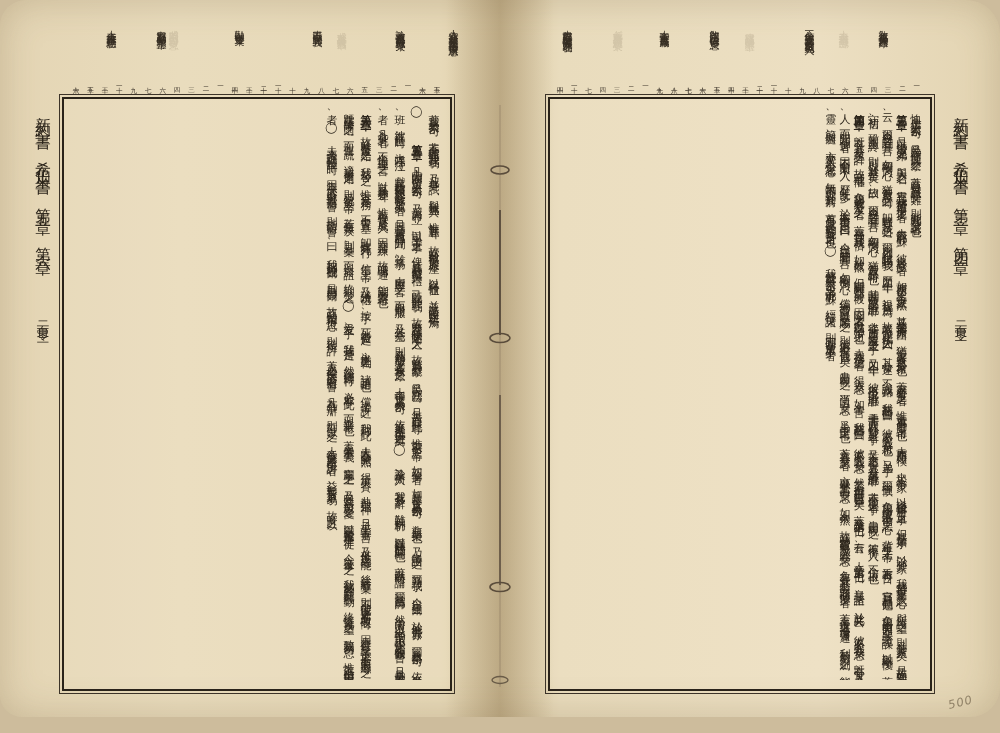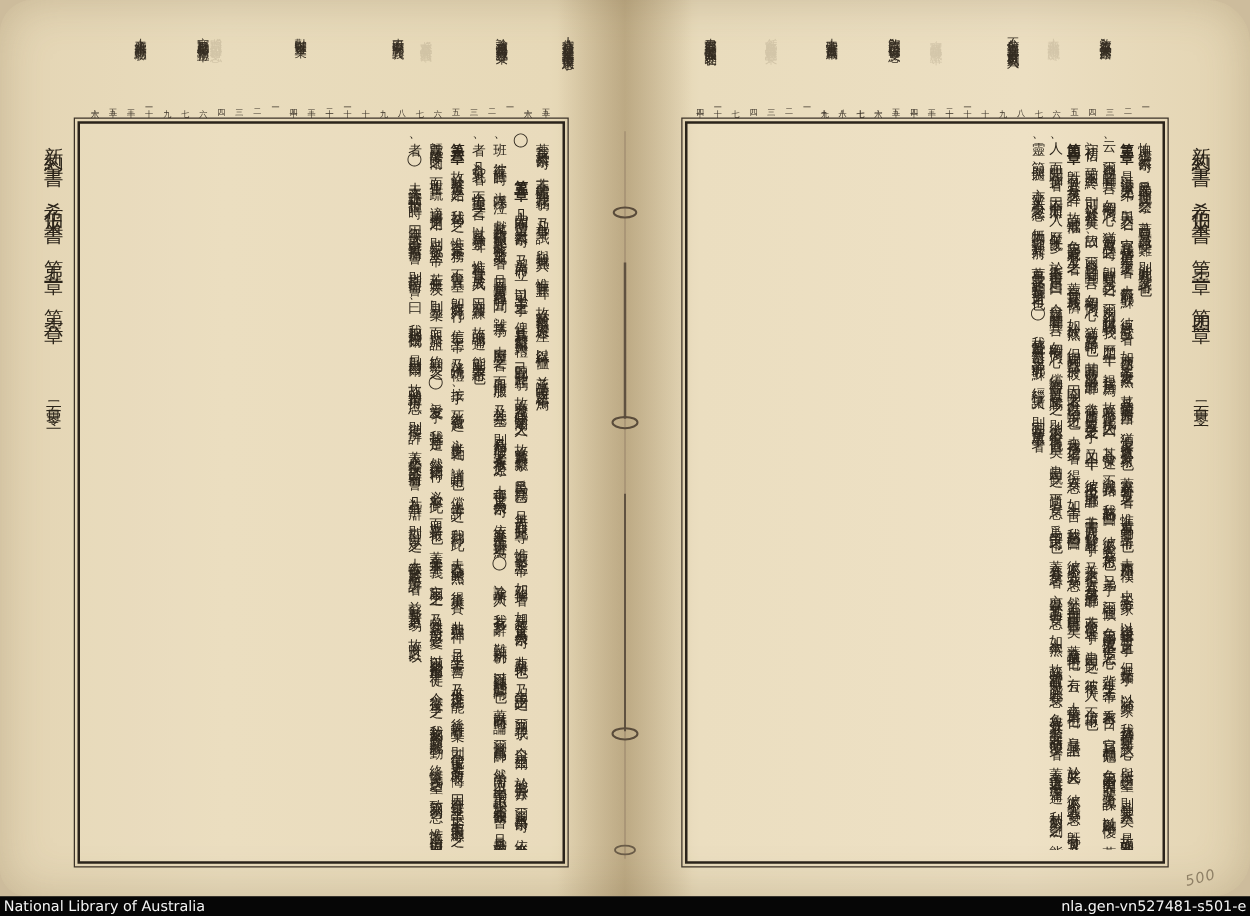--- a/index.html
+++ b/index.html
@@ -193,17 +193,13 @@
       <span class="ghost" style="left:612px;top:0;width:34px">論救主爲祭司職分尊榮</span>
       <span class="ghost" style="left:744px;top:2px;width:34px">宜殷勤忍耐仰賴上帝</span>
       <span class="ghost" style="left:838px;top:0;width:34px">上帝應許無不應驗</span>
       <span class="ghost" style="left:336px;top:2px;width:34px">敎主尊榮大於摩西</span>
       <span class="ghost" style="left:168px;top:0;width:34px">敎主門徒以信得安息</span>
     </div>
 
     <div class="pencil">500</div>
   </div>
 
-  <footer class="caption-bar">
-    <span>National Library of Australia</span>
-    <span>nla.gen-vn527481-s501-e</span>
-  </footer>
 </div>
 
 </body></html>

